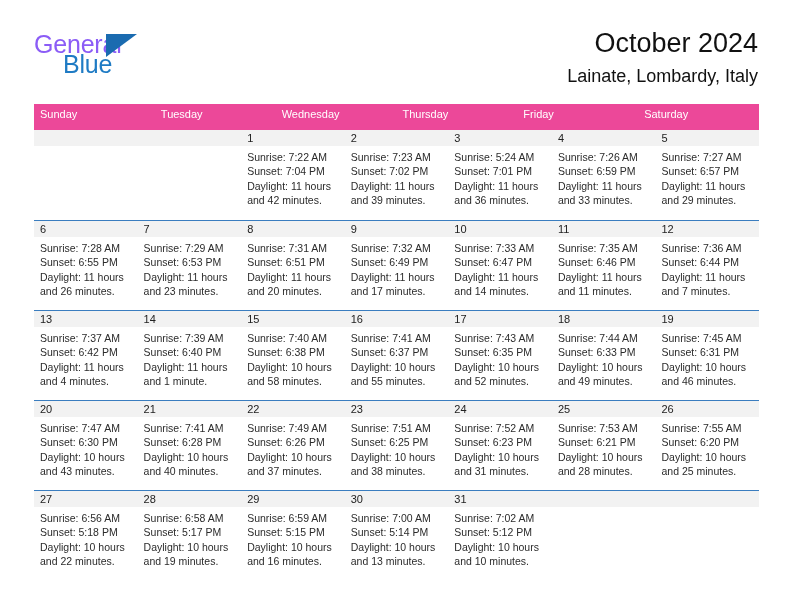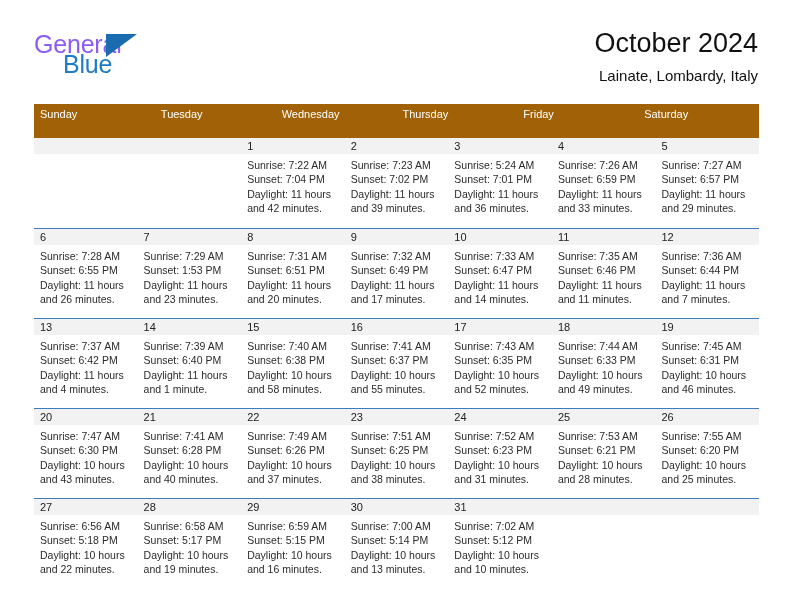--- a/index.html
+++ b/index.html
@@ -61,38 +61,38 @@
   }
   .cal-title {
     font-size: 27px;
     color: #111111;
     font-weight: 400;
     line-height: 34px;
     white-space: nowrap;
     text-align: right;
   }
   .cal-subtitle {
-    font-size: 15px;
+    font-size: 18px;
     color: #111111;
     font-weight: 400;
     line-height: 22px;
     margin-top: 5px;
     white-space: nowrap;
   }
 
   
   .calendar {
     position: absolute;
     left: 34px; top: 104px;
     width: 725px;
   }
   .dow-row {
     display: flex;
-    background: #a16207;
-    height: 34px;
+    background: #ec4899;
+    height: 26px;
   }
   .dow {
     flex: 1 1 0;
     color: #ffffff;
     font-size: 11px;
     line-height: 21px;
     padding-left: 6px;
     white-space: nowrap;
     overflow: hidden;
   }
@@ -231,21 +231,21 @@
               <div>Sunrise: 7:28 AM</div>
               <div>Sunset: 6:55 PM</div>
               <div>Daylight: 11 hours</div>
               <div>and 26 minutes.</div>
             </div>
           </div>
           <div class="cell">
             <div class="daynum-bar">7</div>
             <div class="cell-body">
               <div>Sunrise: 7:29 AM</div>
-              <div>Sunset: 1:53 PM</div>
+              <div>Sunset: 6:53 PM</div>
               <div>Daylight: 11 hours</div>
               <div>and 23 minutes.</div>
             </div>
           </div>
           <div class="cell">
             <div class="daynum-bar">8</div>
             <div class="cell-body">
               <div>Sunrise: 7:31 AM</div>
               <div>Sunset: 6:51 PM</div>
               <div>Daylight: 11 hours</div>

